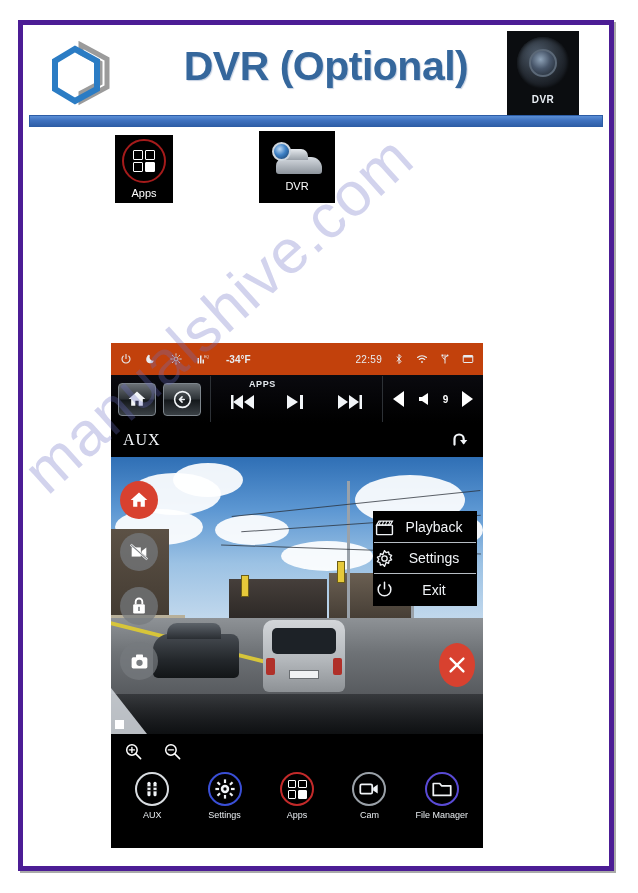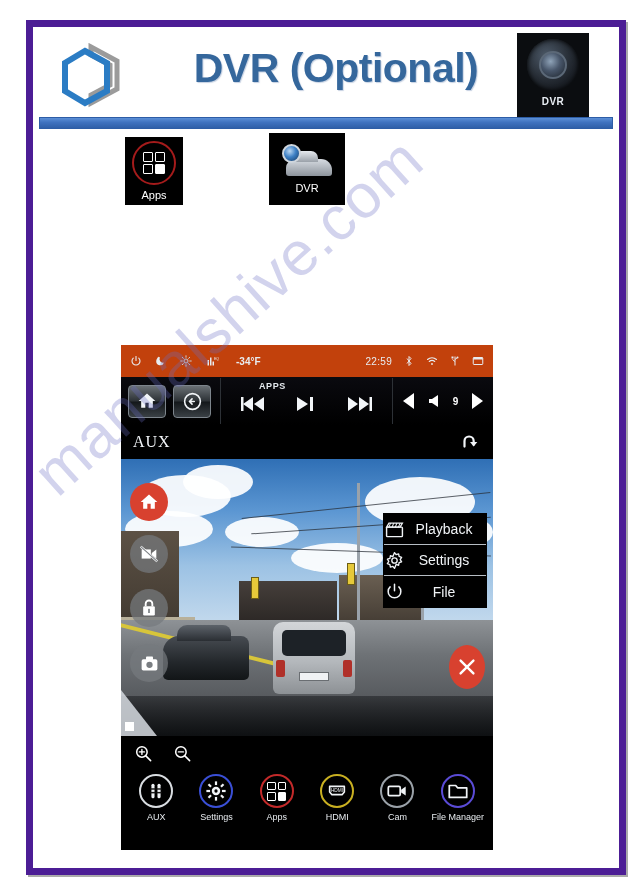--- a/index.html
+++ b/index.html
@@ -12,26 +12,26 @@
     width: 638px;
     height: 893px;
     position: relative;
     overflow: hidden;
     font-family: "Liberation Sans", sans-serif;
   }
 
   
   #page-sheet {
     position: absolute;
-    left: 26px;
+    left: 18px;
     top: 20px;
     width: 586px;
     height: 841px;
     background: #ffffff;
-    border: 7px solid #4c1d95;
+    border: 5px solid #4c1d95;
     box-shadow: 2px 2px 0 #aaaaaa;
     overflow: hidden;
   }
 
   
   #watermark {
     position: absolute;
     left: 0;
     top: 0;
     width: 586px;
@@ -815,21 +815,21 @@
         </div>
 
 
         <div class="menu-item">
           <span class="mi-icon">
             <svg width="19" height="19" viewBox="0 0 24 24">
               <path d="M12 3 v8" stroke="#f0f3f6" stroke-width="1.9" stroke-linecap="round"></path>
               <path d="M6.5 6.2 A8 8 0 1 0 17.5 6.2" stroke="#f0f3f6" stroke-width="1.9" fill="none" stroke-linecap="round"></path>
             </svg>
           </span>
-          <span class="mi-label">File</span>
+          <span class="mi-label">Exit</span>
         </div>
       </div>
     </div>
 
     <div id="zoom-row">
       <svg width="19" height="19" viewBox="0 0 24 24">
         <circle cx="10" cy="10" r="6.6" fill="none" stroke="#ffffff" stroke-width="1.9"></circle>
         <path d="M15 15 L21 21" stroke="#ffffff" stroke-width="1.9" stroke-linecap="round"></path>
         <path d="M10 6.8 v6.4 M6.8 10 h6.4" stroke="#ffffff" stroke-width="1.7" stroke-linecap="round"></path>
       </svg>
@@ -882,29 +882,20 @@
           <div class="grid4" style="width:19px;height:19px;">
               <i></i>
               <i></i>
               <i></i>
               <i class="fill"></i>
             </div>
         </div>
         <div class="dock-label">Apps</div>
       </div>
 
-      <div class="dock-item">
-        <div class="dock-circle" style="border-color:#c9b021;">
-          <svg width="22" height="22" viewBox="0 0 24 24">
-            <path d="M4 7 h16 v6 l-2.5 3 h-11 L4 13 Z" fill="none" stroke="#f0f3f6" stroke-width="1.8" stroke-linejoin="round"></path>
-            <text x="12" y="13" font-size="5.2" fill="#f0f3f6" text-anchor="middle" font-family="Liberation Sans, sans-serif">HDMI</text>
-          </svg>
-        </div>
-        <div class="dock-label">HDMI</div>
-      </div>
 
       <div class="dock-item">
         <div class="dock-circle" style="border-color:#9aa1a8;">
           <svg width="22" height="22" viewBox="0 0 24 24">
             <rect x="2.5" y="7" width="13" height="10" rx="1.5" fill="none" stroke="#f0f3f6" stroke-width="1.9"></rect>
             <polygon points="16.5,10.5 21.5,7 21.5,17 16.5,13.5" fill="#f0f3f6"></polygon>
           </svg>
         </div>
         <div class="dock-label">Cam</div>
       </div>

